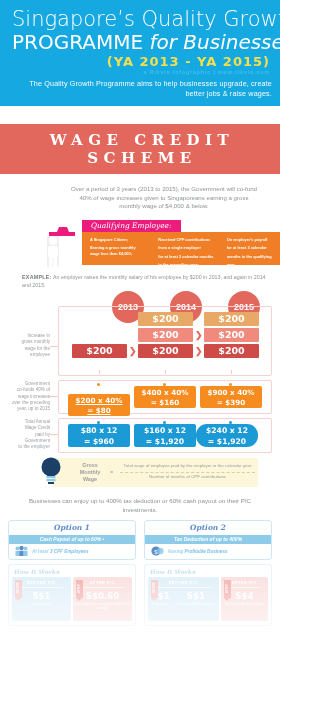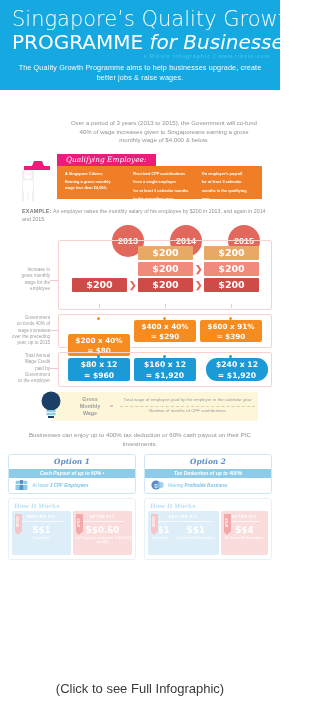--- a/index.html
+++ b/index.html
@@ -27,40 +27,40 @@
   .hero-years{
     color:#f4e04d;font-size:13px;line-height:15px;text-align:right;padding-right:10px;
     letter-spacing:1px;font-weight:700;margin-top:1px;
     font-family:"DejaVu Sans","Liberation Sans",sans-serif;
   }
   .hero-credit{
     color:#3fc0f0;font-size:5.2px;line-height:7px;text-align:right;padding-right:10px;
     letter-spacing:.9px;font-weight:700;
   }
   .hero-tag{
-    color:#ffffff;font-size:7.2px;line-height:10px;text-align:center;padding:3px 8px 0 8px;
+    color:#ffffff;font-size:7.2px;line-height:10px;text-align:right;padding:3px 8px 0 8px;
     letter-spacing:.15px;font-weight:400;opacity:.97;
   }
 
   
   .wcs-gap{height:18px;background:#fff;}
   .wcs-banner{
     background:#e2675c;color:#fff;text-align:center;
     font-size:15px;font-weight:700;letter-spacing:5.5px;
     padding:7px 0 7px 4px;
     font-family:"DejaVu Serif","Liberation Serif",serif;
   }
 
   .wcs-intro{
     color:#8e9396;font-size:6.1px;line-height:8.6px;text-align:center;
     padding:11px 22px 0 70px;
   }
 
   
-  .qual-wrap{position:relative;margin-top:9px;height:47px;}
+  .qual-wrap{position:relative;margin-top:9px;height:47px;margin-left:25px;}
   .qual-people{position:absolute;left:20px;top:2px;width:48px;height:45px;}
   .qual-header{
     position:absolute;left:57px;top:0px;width:90px;height:12px;background:#ec1c7d;
     color:#fff;font-size:7.4px;line-height:12px;padding-left:9px;
     font-family:"DejaVu Serif","Liberation Serif",serif;font-style:italic;
   }
   .qual-body{
     position:absolute;left:57px;top:12px;width:205px;height:33px;background:#f07e26;
     display:flex;
   }
@@ -218,26 +218,28 @@
 
   <div class="hero">
     <div class="hero-l1">
       <span>Singapore’s</span>
       <span class="light">Quality Growth</span>
     </div>
     <div class="hero-l2">
       <span>PROGRAMME</span>
       <span class="ital">for Businesses</span>
     </div>
+    <div class="hero-years">(YA 2013 - YA 2015)</div>
     <div class="hero-credit">a Rikvin Infographic | www.rikvin.com</div>
     <div class="hero-tag">The Quality Growth Programme aims to help businesses upgrade, create better jobs &amp; raise wages.</div>
   </div>
 
   <div class="wcs-gap"></div>
 
+  <div class="wcs-banner">WAGE CREDIT SCHEME</div>
   <div class="wcs-intro">Over a period of 3 years (2013 to 2015), the Government will co-fund 40% of wage increases given to Singaporeans earning a gross monthly wage of $4,000 &amp; below.</div>
 
   <div class="qual-wrap">
     <div class="qual-people">
       <svg width="48" height="45" viewBox="0 0 48 45">
         <path d="M4 10 h8 l2 -5 h8 l2 5 h6 v4 h-26z" fill="#ec1c7d"></path>
         <rect x="2" y="14" width="12" height="31" fill="#f0f0f0"></rect>
         <circle cx="8" cy="19" r="4" fill="#fff"></circle>
         <rect x="3" y="24" width="10" height="12" rx="3" fill="#fff"></rect>
         <rect x="4" y="35" width="3.5" height="10" fill="#fff"></rect>
@@ -320,30 +322,30 @@
       <div>co-funds 40% of</div>
       <div>wage increases</div>
       <div>over the preceding</div>
       <div>year, up to 2015</div>
     </div>
     <div class="lead" style="left:50px;top:16px;width:8px;"></div>
     <div class="boxframe" style="left:58px;top:0px;width:212px;height:32px;"></div>
     <div class="dot" style="left:97px;top:3px;"></div>
     <div class="dot" style="left:163px;top:3px;"></div>
     <div class="dot" style="left:229px;top:3px;"></div>
-    <div class="obox" style="left:68px;top:20px;">
+    <div class="obox" style="left:68px;top:14px;text-decoration:underline;">
       <div>$200 x 40%</div>
       <div>= $80</div>
     </div>
     <div class="obox" style="left:134px;top:6px;">
       <div>$400 x 40%</div>
-      <div>= $290</div>
+      <div>= $160</div>
     </div>
     <div class="obox" style="left:200px;top:6px;">
-      <div>$600 x 91%</div>
+      <div>$900 x 40%</div>
       <div>= $390</div>
     </div>
   </div>
 
   <div class="sec" style="height:34px;margin-top:5px;">
     <div class="rowlabel" style="top:1px;">
       <div>Total Annual</div>
       <div>Wage Credit</div>
       <div>paid by</div>
       <div>Government</div>
@@ -355,21 +357,21 @@
     <div class="dotb" style="left:163px;top:3px;"></div>
     <div class="dotb" style="left:229px;top:3px;"></div>
     <div class="bbox" style="left:68px;top:6px;">
       <div>$80 x 12</div>
       <div>= $960</div>
     </div>
     <div class="bbox" style="left:134px;top:6px;">
       <div>$160 x 12</div>
       <div>= $1,920</div>
     </div>
-    <div class="bbox" style="left:206px;top:6px;border-radius:11px;">
+    <div class="bbox" style="left:196px;top:6px;border-radius:11px;">
       <div>$240 x 12</div>
       <div>= $1,920</div>
     </div>
   </div>
 
   <div class="formula">
     <div class="bulb">
       <svg width="22" height="28" viewBox="0 0 22 28">
         <circle cx="11" cy="11" r="9.5" fill="#1b3f66"></circle>
         <rect x="6.5" y="20" width="9" height="2.2" fill="#8ecbe8"></rect>
@@ -498,17 +500,14 @@
             </div>
           </div>
         </div>
       </div>
     </div>
 
   </div>
 
   <div class="fadeveil"></div>
 
-  <div class="footer">
-    <span>(Click to see Full Infographic)</span>
-  </div>
 
 </div>
 
 </body></html>

